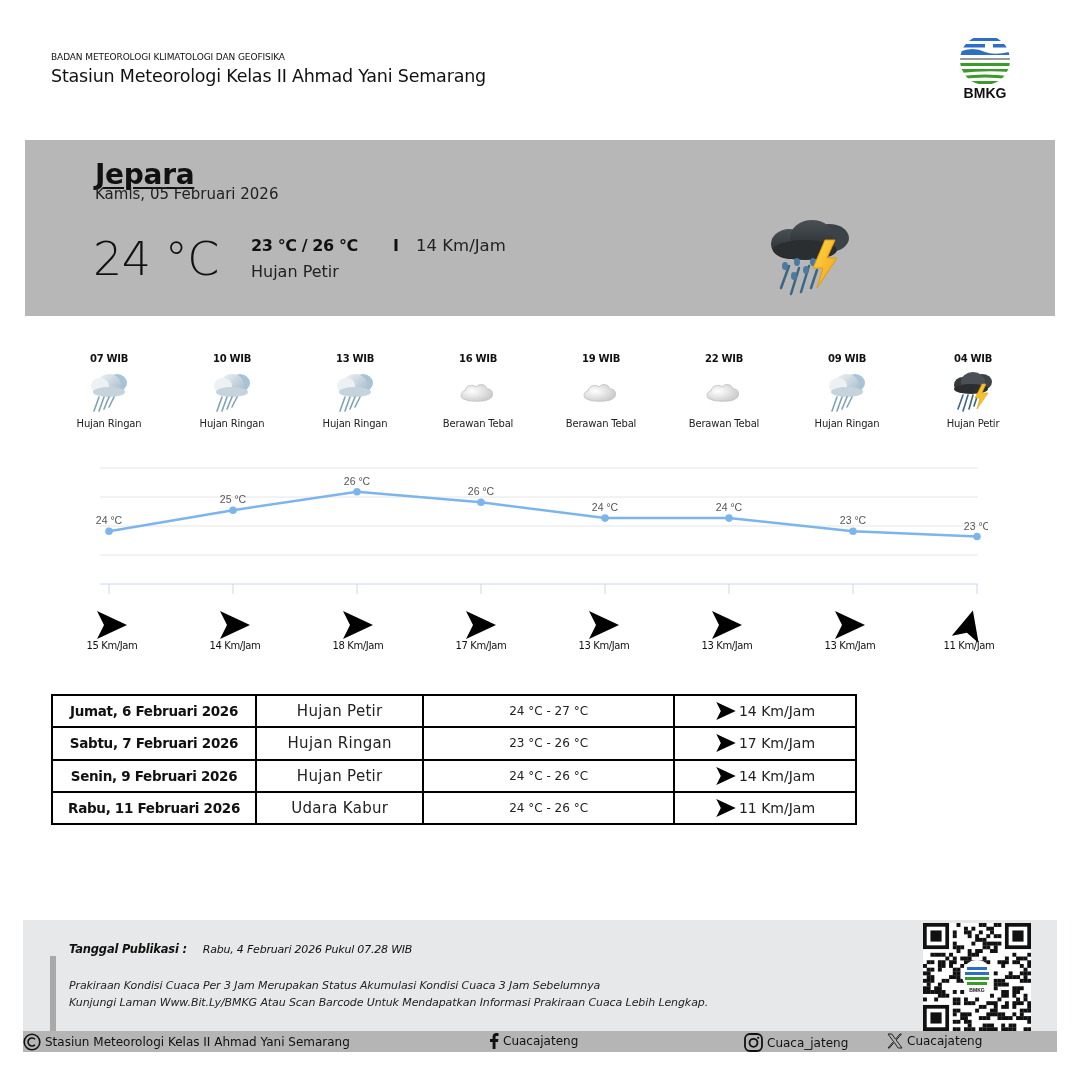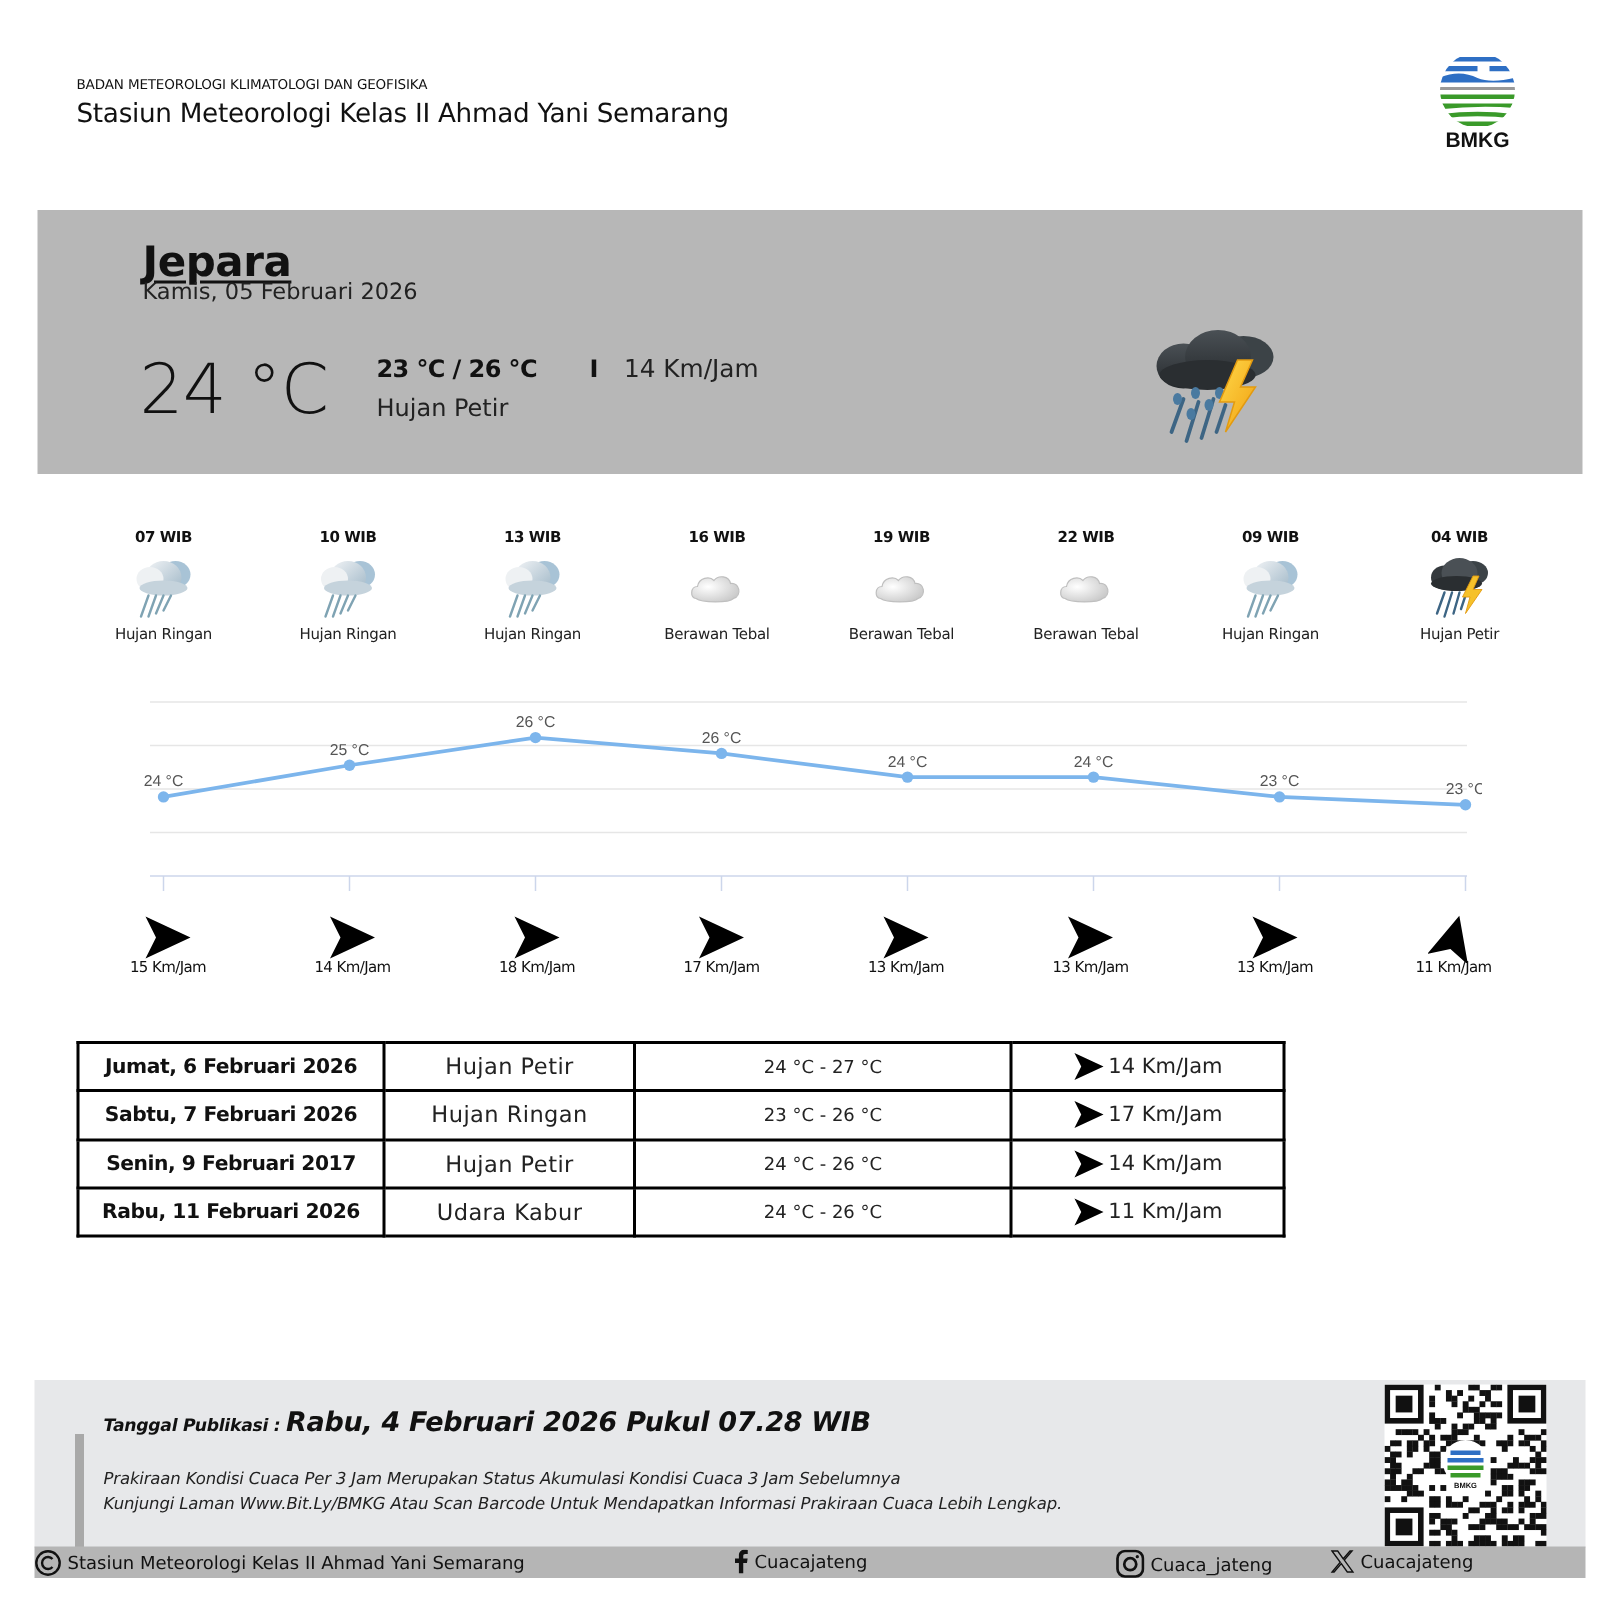--- a/index.html
+++ b/index.html
@@ -39,21 +39,21 @@
   table.daily td.c { width: 199px; font-size: 15px; letter-spacing: 0.3px; }
   table.daily td.t { width: 317px; font-size: 12px; }
   table.daily td.w { width: 218px; font-size: 14px; }
   table.daily td.w .wa { display: inline-block; width: 22px; height: 22px; vertical-align: middle; margin-right: 2px; }
   table.daily td.w span.txt { vertical-align: middle; }
 
   .foot { position: absolute; left: 23px; top: 920px; width: 1034px; height: 112px; background: #e7e8ea; }
   .foot .bar { position: absolute; left: 27px; top: 36px; width: 6px; height: 76px; background: #a9a9a9; }
   .foot .pub { position: absolute; left: 46px; top: 18px; font-style: italic; }
   .foot .pub .lbl { font-size: 11.5px; font-weight: 600; letter-spacing: -0.2px; margin-top: 24px; }
-  .foot .pub .val { font-size: 18px; font-weight: 700; letter-spacing: -0.2px; }
+  .foot .pub .val { font-size: 11px; font-weight: 400; letter-spacing: -0.2px; margin-left: 12px; }
   .foot .note { position: absolute; left: 46px; font-size: 11px; font-style: italic; color: #222; letter-spacing: -0.1px; }
   .foot .qr { position: absolute; left: 900px; top: 3px; width: 108px; height: 108px; background: #fff; }
 
   .social { position: absolute; left: 23px; top: 1031px; width: 1034px; height: 21px; background: #b5b5b5; font-size: 12px; }
   .social .item { position: absolute; top: 2px; display: flex; align-items: center; gap: 4px; color: #111; white-space: nowrap; }
   .social svg { display: block; }
 </style>
 </head>
 <body>
 
@@ -386,21 +386,21 @@
         <td class="day">Sabtu, 7 Februari 2026</td>
     <td class="c">Hujan Ringan</td>
     <td class="t">23 °C - 26 °C</td>
     <td class="w"><svg class="wa" viewBox="0 0 34 34">
     <g transform="rotate(0 17 17)">
               <path d="M2 3 L32 17 L2 31 L9 17Z" fill="#000"></path>
             </g>
           </svg><span class="txt">17 Km/Jam</span></td>
       </tr>
       <tr>
-        <td class="day">Senin, 9 Februari 2017</td>
+        <td class="day">Senin, 9 Februari 2026</td>
     <td class="c">Hujan Petir</td>
     <td class="t">24 °C - 26 °C</td>
     <td class="w"><svg class="wa" viewBox="0 0 34 34">
     <g transform="rotate(0 17 17)">
               <path d="M2 3 L32 17 L2 31 L9 17Z" fill="#000"></path>
             </g>
           </svg><span class="txt">14 Km/Jam</span></td>
       </tr>
       <tr>
         <td class="day">Rabu, 11 Februari 2026</td>

